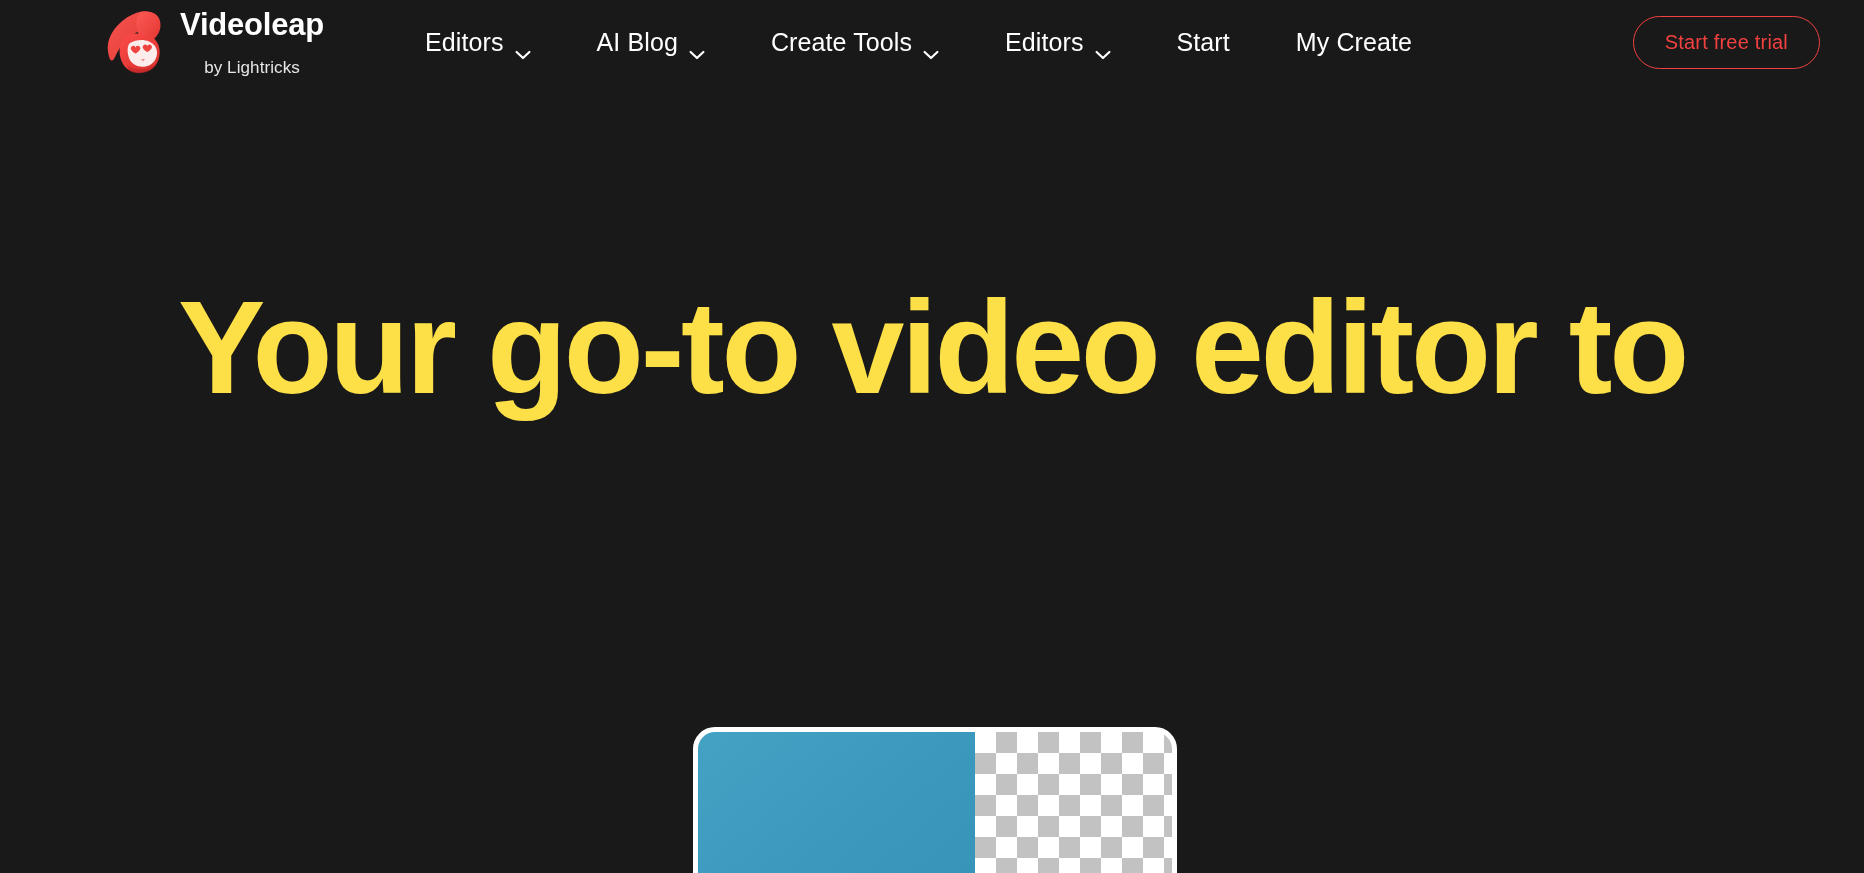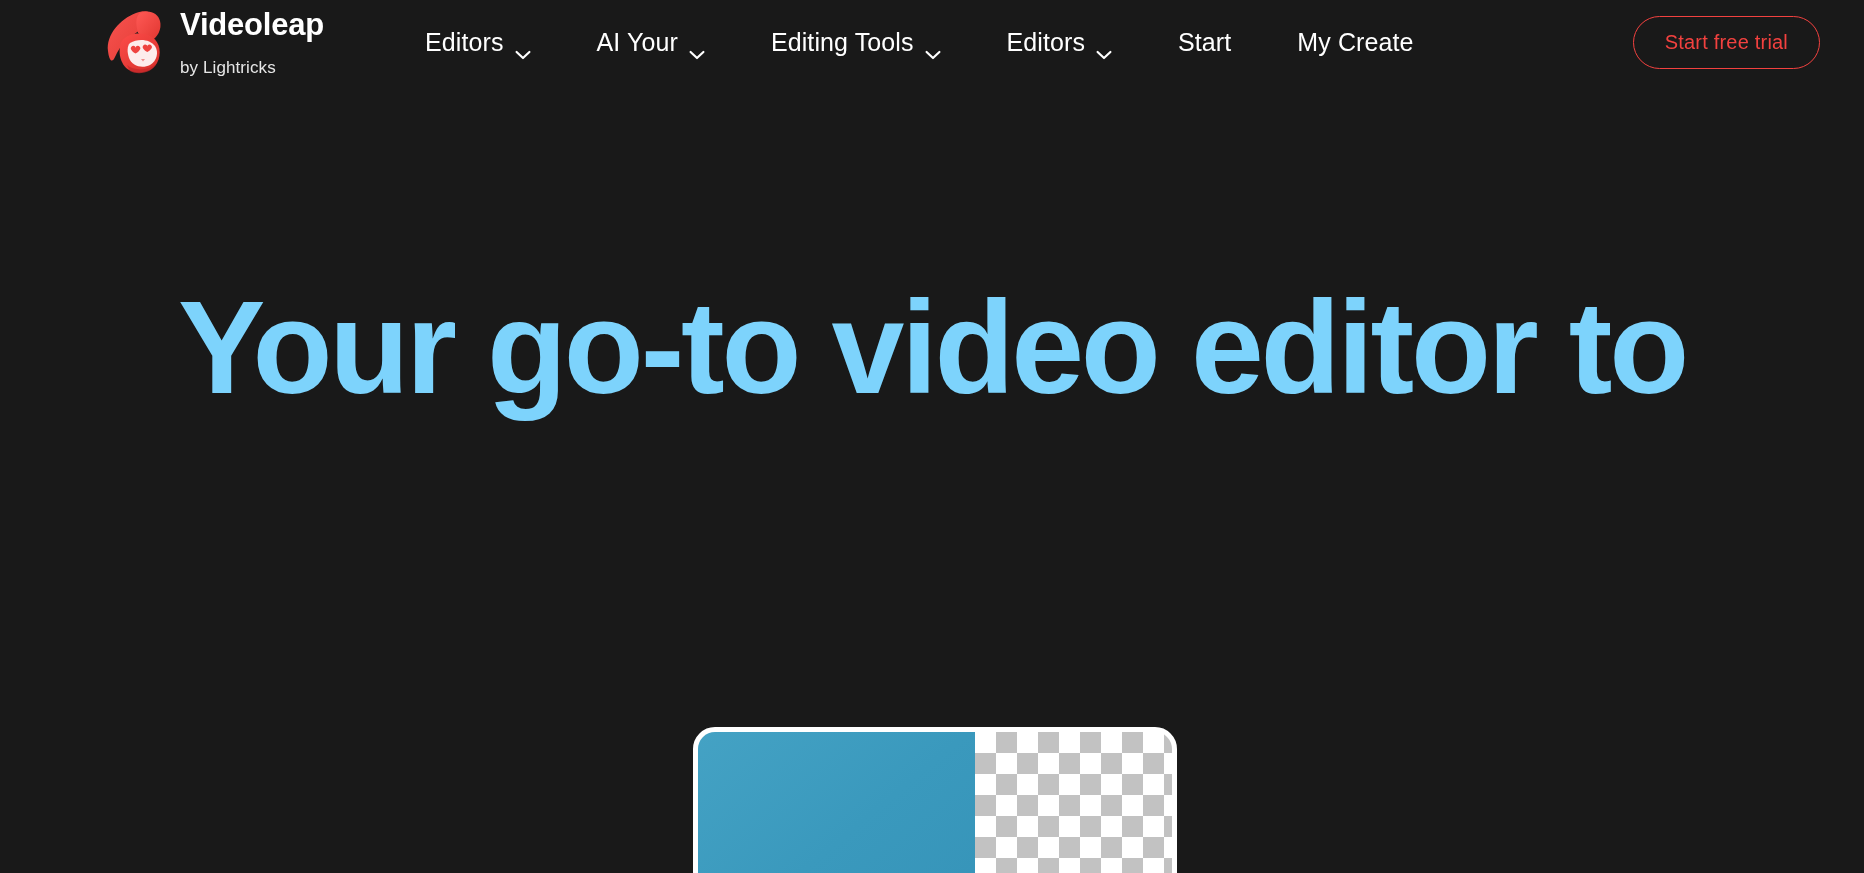--- a/index.html
+++ b/index.html
@@ -57,20 +57,21 @@
     color: #ffffff;
     line-height: 1.1;
   }
 
   .brand-sub {
     font-size: 17px;
     font-weight: 400;
     color: #e6e6e6;
     letter-spacing: 0.1px;
     margin-top: 16px;
+    text-align: center;
   }
 
   .main-nav {
     display: flex;
     align-items: center;
     margin-left: 68px;
     gap: 0;
   }
 
   .nav-item {
@@ -137,21 +138,21 @@
     text-align: center;
     font-weight: 700;
     font-size: 131px;
     line-height: 0.97;
     letter-spacing: -3.2px;
     white-space: nowrap;
   }
 
   .hl-1 {
     display: block;
-    color: #7dd3fc;
+    color: #fde047;
   }
 
   .hl-2 {
     display: block;
     background-image: linear-gradient(to bottom, #ffffff 0%, #ffffff 30%, #d2d2d2 62%, #7d7d7d 100%);
     -webkit-background-clip: text;
     background-clip: text;
     color: transparent;
     -webkit-text-fill-color: transparent;
   }
@@ -238,30 +239,30 @@
     <a class="nav-item" href="#">
       <span class="nav-label">Editors</span>
       <span class="chev">
         <svg viewBox="0 0 16 10" width="16" height="10" aria-hidden="true">
           <path d="M1.6 2 L8 8 L14.4 2" fill="none" stroke="#ffffff" stroke-width="2.2" stroke-linecap="round" stroke-linejoin="round"></path>
         </svg>
       </span>
     </a>
 
     <a class="nav-item" href="#">
-      <span class="nav-label">AI Your</span>
+      <span class="nav-label">AI Blog</span>
       <span class="chev">
         <svg viewBox="0 0 16 10" width="16" height="10" aria-hidden="true">
           <path d="M1.6 2 L8 8 L14.4 2" fill="none" stroke="#ffffff" stroke-width="2.2" stroke-linecap="round" stroke-linejoin="round"></path>
         </svg>
       </span>
     </a>
 
     <a class="nav-item" href="#">
-      <span class="nav-label">Editing Tools</span>
+      <span class="nav-label">Create Tools</span>
       <span class="chev">
         <svg viewBox="0 0 16 10" width="16" height="10" aria-hidden="true">
           <path d="M1.6 2 L8 8 L14.4 2" fill="none" stroke="#ffffff" stroke-width="2.2" stroke-linecap="round" stroke-linejoin="round"></path>
         </svg>
       </span>
     </a>
 
     <a class="nav-item" href="#">
       <span class="nav-label">Editors</span>
       <span class="chev">

